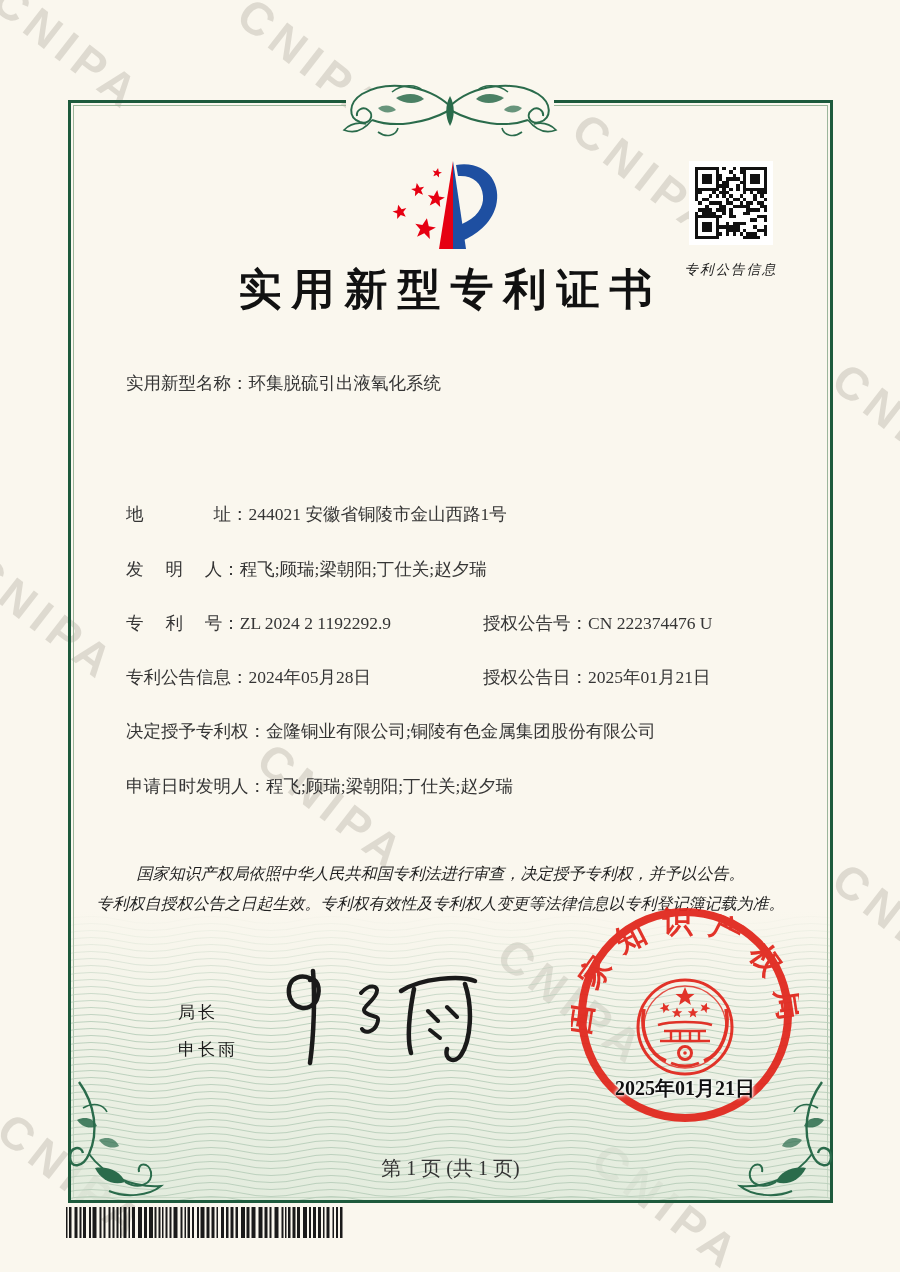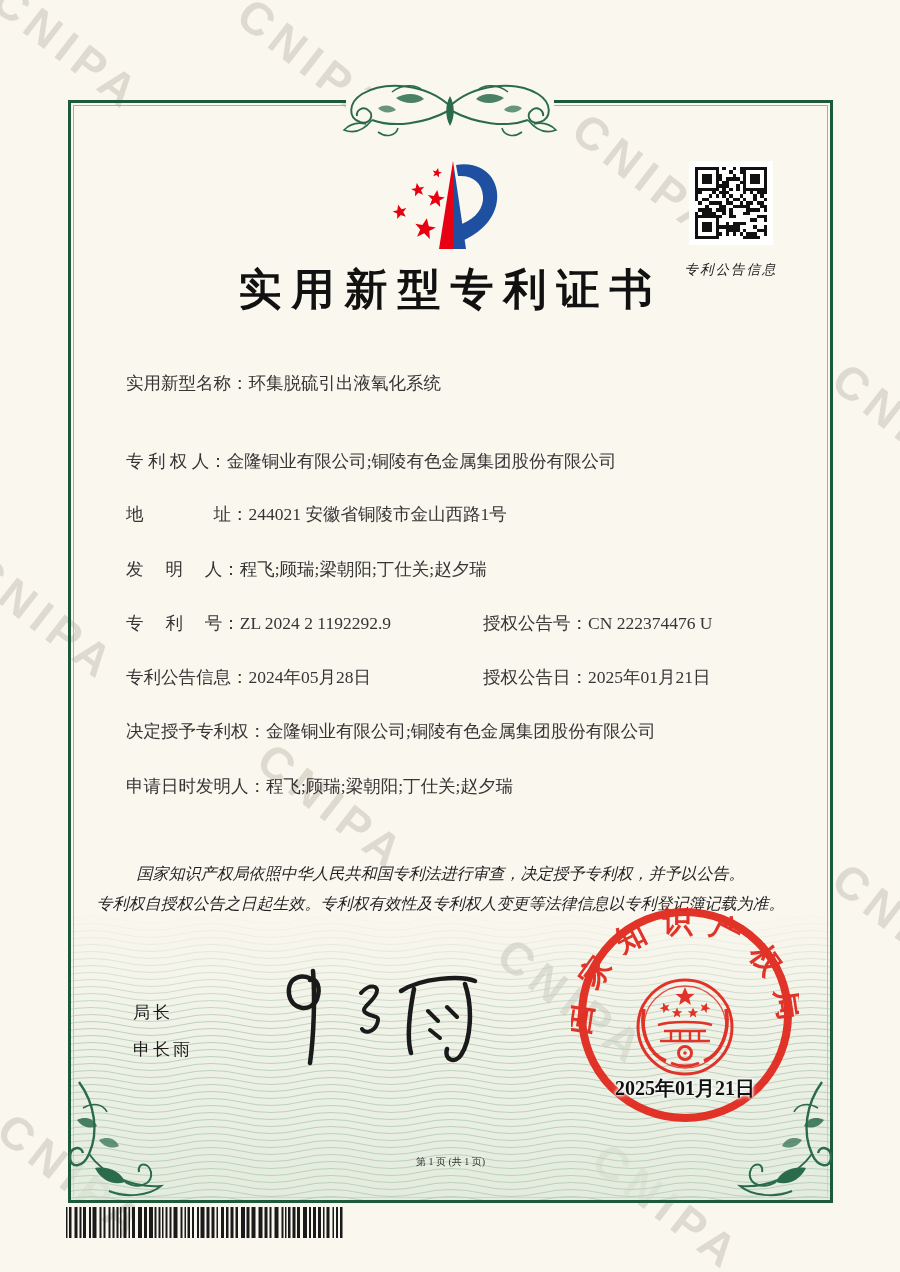--- a/index.html
+++ b/index.html
@@ -32,27 +32,27 @@
   
   .row{position:absolute;left:55px;width:680px;font-size:17.5px;color:#353535;z-index:4;white-space:nowrap;}
   .row .lab{color:#353535;}
   .row .half2{position:absolute;left:357px;top:0;text-align:right;}
   
   .statement{position:absolute;left:17px;top:756px;width:705px;text-align:center;
              font-size:16px;font-style:italic;line-height:30px;color:#1f1f1f;z-index:4;}
   
   .director{position:absolute;left:62px;top:898px;font-family:"Liberation Sans","DejaVu Sans",sans-serif;
             font-size:17px;font-weight:500;letter-spacing:3px;color:#1c1c1c;z-index:5;}
-  .director div{margin-bottom:14px;}
+  .director div{margin-bottom:14px;margin-left:45px;}
   .signature{position:absolute;left:190px;top:860px;width:235px;height:108px;z-index:5;}
   .seal{position:absolute;left:500px;top:798px;width:228px;height:228px;z-index:5;}
   .seal-date{position:absolute;left:500px;top:972px;width:228px;text-align:center;z-index:6;
              font-size:20px;font-weight:bold;color:#111;
              text-shadow:0 0 3px #fff,0 0 3px #fff,0 0 5px #fff;}
-  .footer{position:absolute;left:0;top:1052px;width:100%;text-align:center;font-size:10px;color:#333;z-index:4;}
+  .footer{position:absolute;left:0;top:1052px;width:100%;text-align:center;font-size:20px;color:#333;z-index:4;}
   
   .barcode{position:absolute;left:66px;top:1207px;z-index:2;}
 </style>
 </head>
 <body>
 
 <div class="page">
 
   <span class="wm" style="left:-20px;top:20px">CNIPA</span>
   <span class="wm" style="left:225px;top:35px">CNIPA</span>
@@ -395,23 +395,20 @@
           </svg>
       </div>
       <div class="qr-caption">专利公告信息</div>
     </div>
 
     <div class="title">实用新型专利证书</div>
 
     <div class="row" style="top:268px">
       <span class="lab">实用新型名称：</span><span>环集脱硫引出液氧化系统</span>
     </div>
-    <div class="row" style="top:346px">
-      <span class="lab">专 利 权 人：</span><span>金隆铜业有限公司;铜陵有色金属集团股份有限公司</span>
-    </div>
     <div class="row" style="top:399px">
       <span class="lab">地　　　　址：</span><span>244021 安徽省铜陵市金山西路1号</span>
     </div>
     <div class="row" style="top:454px">
       <span class="lab">发　 明　 人：</span><span>程飞;顾瑞;梁朝阳;丁仕关;赵夕瑞</span>
     </div>
     <div class="row" style="top:508px">
       <span class="lab">专　 利　 号：</span><span>ZL 2024 2 1192292.9</span>
       <span class="half2">
         <span class="lab">授权公告号：</span><span>CN 222374476 U</span>

